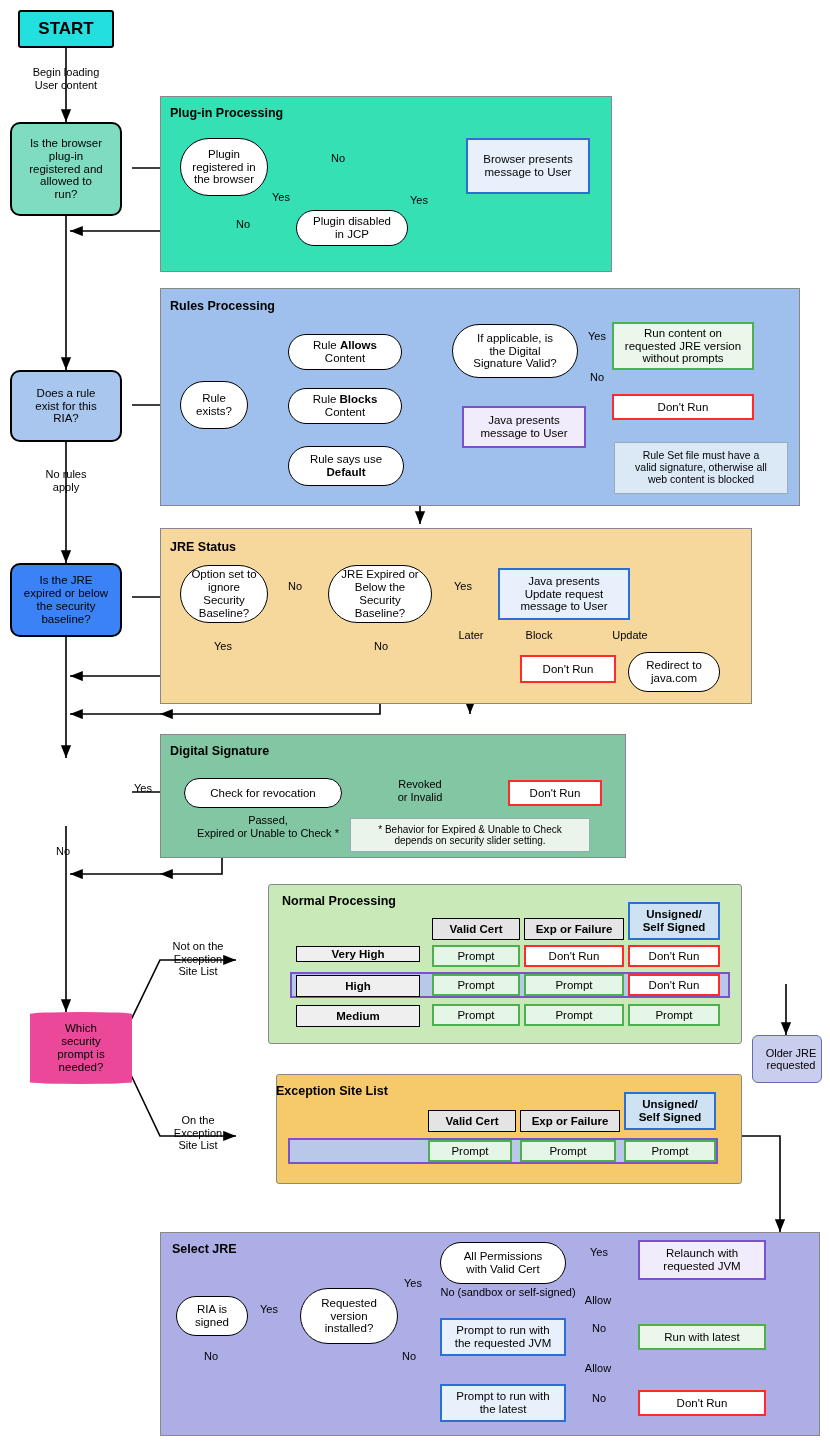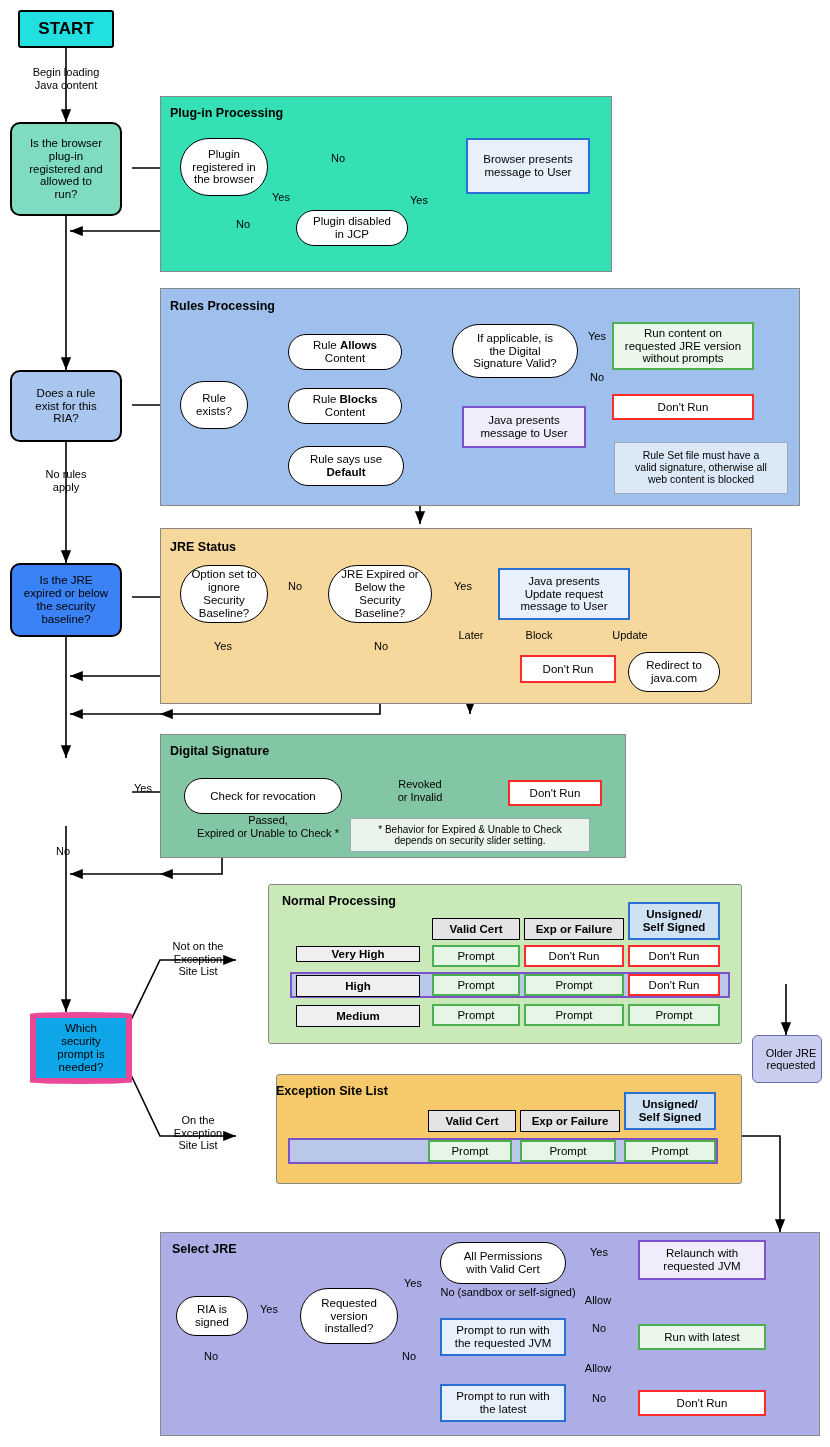--- a/index.html
+++ b/index.html
@@ -9,21 +9,21 @@
   .panel-title{position:absolute;font-weight:bold;font-size:12.5px;color:#000;}
   .node{position:absolute;box-sizing:border-box;display:flex;align-items:center;justify-content:center;text-align:center;line-height:1.12;font-size:11.5px;color:#000;}
   .oval{border-radius:999px;background:#ffffff;border:1px solid #000;}
   .lbl{position:absolute;font-size:11px;color:#000;text-align:center;line-height:1.15;}
   svg.arrows{position:absolute;left:0;top:0;width:830px;height:1447px;pointer-events:none;}
   .start{background:#22e0e0;border:2px solid #000;border-radius:3px;font-weight:bold;font-size:17px;}
   .dec-green{background:#7fdcc0;border:2px solid #000;}
   .dec-blue{background:#a9c6ee;border:2px solid #000;}
   .dec-tan{background:#3b82f6;border:2px solid #000;}
   .dec-dkgreen{background:#83c6a4;border:2px solid #000;}
-  .dec-yellow{background:#0ea5e9;border:6px solid #ec4899;}
+  .dec-yellow{background:#ec4899;border:6px solid #ec4899;}
   .p-teal{background:#34e0b4;}
   .p-blue{background:#9fc0ec;}
   .p-tan{background:#f6d89d;}
   .p-green{background:#83c6a4;}
   .p-ltgreen{background:#c9e9b8;}
   .p-orange{background:#f6c96a;}
   .p-purple{background:#aeaee6;}
   .bx-blue{background:#e8f0fb;border:2px solid #2a6fd6;}
   .bx-red{background:#ffffff;border:2px solid #ff2a2a;}
   .bx-green{background:#eaf7ea;border:2px solid #4caf50;}
@@ -114,21 +114,21 @@
       <path d="M566,1394 L618,1360 L638,1348"></path>
       <path d="M566,1402 L638,1402"></path>
       <path d="M504,1284 L504,1318"></path>
     </g>
   </svg>
 
   <div class="node start" style="left:18px;top:10px;width:96px;height:38px;">
     <span>START</span>
   </div>
   <div class="lbl" style="left:16px;top:66px;width:100px;white-space:pre-line;">Begin loading
-Java content</div>
+User content</div>
 
   <div class="node dec-green" style="left:10px;top:122px;width:112px;height:94px;border-radius:10px;white-space:pre-line;">
     <span>Is the browser
 plug-in
 registered and
 allowed to
 run?</span>
   </div>
 
   <div class="panel p-teal" style="left:160px;top:96px;width:452px;height:176px;"></div>
@@ -245,21 +245,21 @@
   <div class="lbl" style="left:366px;top:640px;width:30px;">No</div>
   <div class="lbl" style="left:450px;top:629px;width:42px;">Later</div>
   <div class="lbl" style="left:518px;top:629px;width:42px;">Block</div>
   <div class="lbl" style="left:606px;top:629px;width:48px;">Update</div>
 
   <div class="lbl" style="left:128px;top:782px;width:30px;">Yes</div>
   <div class="lbl" style="left:48px;top:845px;width:30px;">No</div>
 
   <div class="panel p-green" style="left:160px;top:734px;width:466px;height:124px;"></div>
   <div class="panel-title" style="left:170px;top:744px;">Digital Signature</div>
-  <div class="node oval" style="left:184px;top:778px;width:158px;height:36px;">
+  <div class="node oval" style="left:184px;top:778px;width:158px;height:30px;">
     <span>Check for revocation</span>
   </div>
   <div class="node bx-red" style="left:508px;top:780px;width:94px;height:26px;">
     <span>Don't Run</span>
   </div>
   <div class="lbl" style="left:372px;top:778px;width:96px;white-space:pre-line;">Revoked
 or Invalid</div>
   <div class="lbl" style="left:156px;top:814px;width:224px;white-space:pre-line;">Passed,
 Expired or Unable to Check *</div>
   <div class="node note2" style="left:350px;top:818px;width:240px;height:34px;white-space:pre-line;">

